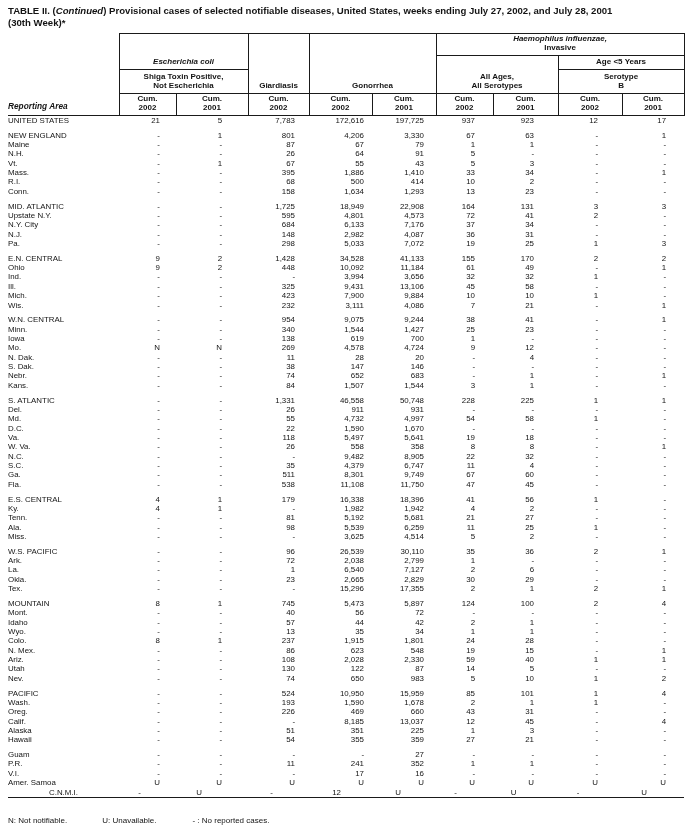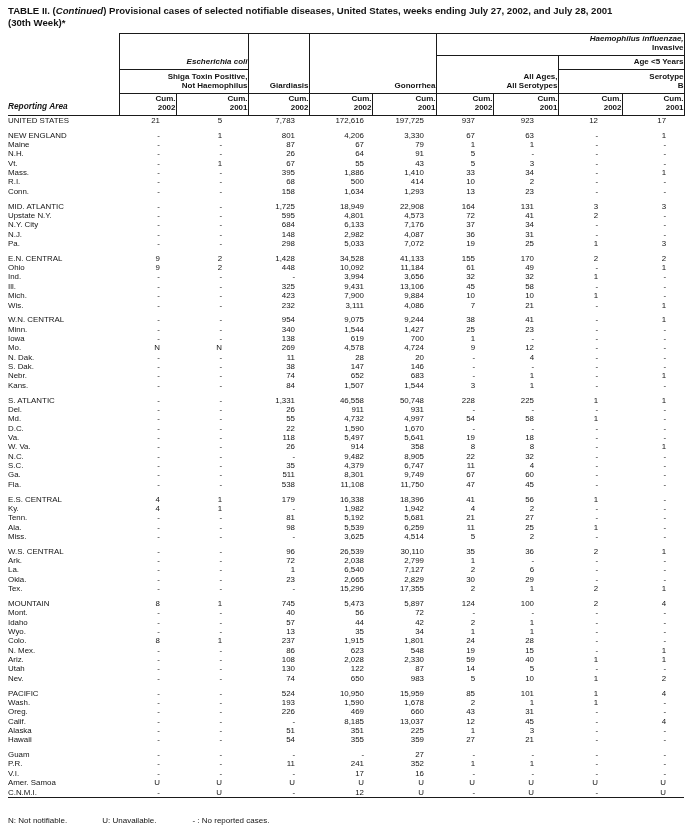--- a/index.html
+++ b/index.html
@@ -4,41 +4,41 @@
 <style>
   html,body{margin:0;padding:0;background:#fff;}
   body{width:693px;height:830px;font-family:"Liberation Sans",sans-serif;color:#141414;-webkit-font-smoothing:antialiased;}
   .page{position:relative;width:693px;height:830px;overflow:hidden;}
   .title{position:absolute;left:8px;top:5px;width:676px;font-size:9.6px;font-weight:bold;line-height:11.6px;}
   .title .ital{font-style:italic;}
   table{position:absolute;left:8px;top:33px;width:676px;border-collapse:collapse;table-layout:fixed;}
   th,td{padding:0;margin:0;}
   thead th{font-size:8px;font-weight:bold;line-height:9.4px;text-align:center;vertical-align:bottom;padding-bottom:2px;}
   th.rep{text-align:left;vertical-align:bottom;font-size:8.3px;padding-bottom:3px;font-style:italic;}
-  .bl{border-left:1px solid #1a1a1a;text-align:right;}
+  .bl{border-left:1px solid #1a1a1a;}
   .bt{border-top:1px solid #1a1a1a;}
   .bb{border-bottom:1px solid #1a1a1a;}
   .br{border-right:1px solid #1a1a1a;}
   tr.hr1{height:20px;} tr.hr2{height:14px;} tr.hr3{height:24px;} tr.hr4{height:22px;}
   tr.hr4 th, th.rep{border-bottom:1.6px solid #1a1a1a;margin-left:38px;}
   .ital{font-style:italic;}
   tbody td{font-size:7.9px;line-height:9.35px;height:9.35px;white-space:nowrap;vertical-align:bottom;}
   tbody td.area{text-align:left;}
   tbody td.num{text-align:right;}
   tbody td:nth-child(2){padding-right:16px;}
   tbody td:nth-child(3){padding-right:26px;}
   tbody td:nth-child(4){padding-right:14px;}
   tbody td:nth-child(5){padding-right:8px;}
   tbody td:nth-child(6){padding-right:12px;}
   tbody td:nth-child(7){padding-right:18px;}
   tbody td:nth-child(8){padding-right:24px;}
   tbody td:nth-child(9){padding-right:24px;}
   tbody td:nth-child(10){padding-right:18px;}
   tbody tr.gap td{height:5.5px;line-height:5.5px;font-size:1px;padding:0;}
-  tbody tr.last td{border-bottom:1.6px solid #1a1a1a;}
+  tbody tr.last td{border-bottom:1.6px solid #1a1a1a;text-align:center;}
   .footnotes{position:absolute;left:8px;top:796px;width:676px;font-size:8px;line-height:10px;margin-top:20px;}
   .legend span{display:inline-block;}
   .legend .l1{width:92px;}
   .legend .l2{width:88px;}
   .star{margin-top:1px;}
 </style>
 </head>
 <body>
 
 <div class="page">
@@ -64,21 +64,21 @@
         <th class="bl bt bb ital" colspan="2" rowspan="2">Escherichia coli</th>
         <th class="bl bt bb" rowspan="3">Giardiasis</th>
         <th class="bl bt bb" colspan="2" rowspan="3">Gonorrhea</th>
         <th class="bl bt bb br" colspan="4"><span class="ital">Haemophilus influenzae,</span><br><span>Invasive</span></th>
       </tr>
       <tr class="hr2">
         <th class="bl bb" colspan="2" rowspan="2"><span>All Ages,</span><br><span>All Serotypes</span></th>
         <th class="bl bb br" colspan="2">Age &lt;5 Years</th>
       </tr>
       <tr class="hr3">
-        <th class="bl bb" colspan="2"><span>Shiga Toxin Positive,</span><br><span>Not Haemophilus</span></th>
+        <th class="bl bb" colspan="2"><span>Shiga Toxin Positive,</span><br><span>Not Escherichia</span></th>
         <th class="bl bb br" colspan="2"><span>Serotype</span><br><span>B</span></th>
       </tr>
       <tr class="hr4" id="cum-row">
           <th class="bl"><span>Cum.</span><br><span>2002</span></th>
           <th class="bl"><span>Cum.</span><br><span>2001</span></th>
           <th class="bl"><span>Cum.</span><br><span>2002</span></th>
           <th class="bl"><span>Cum.</span><br><span>2002</span></th>
           <th class="bl"><span>Cum.</span><br><span>2001</span></th>
           <th class="bl"><span>Cum.</span><br><span>2002</span></th>
           <th class="bl"><span>Cum.</span><br><span>2001</span></th>
@@ -484,21 +484,21 @@
           <td class="num">19</td>
           <td class="num">18</td>
           <td class="num">-</td>
           <td class="num">-</td>
         </tr>
         <tr>
           <td class="area">W. Va.</td>
           <td class="num">-</td>
           <td class="num">-</td>
           <td class="num">26</td>
-          <td class="num">914</td>
+          <td class="num">558</td>
           <td class="num">358</td>
           <td class="num">8</td>
           <td class="num">8</td>
           <td class="num">-</td>
           <td class="num">1</td>
         </tr>
         <tr>
           <td class="area">N.C.</td>
           <td class="num">-</td>
           <td class="num">-</td>
@@ -606,21 +606,21 @@
           <td class="num">4,514</td>
           <td class="num">5</td>
           <td class="num">2</td>
           <td class="num">-</td>
           <td class="num">-</td>
         </tr>
         <tr class="gap">
           <td colspan="10"></td>
         </tr>
         <tr>
-          <td class="area">W.S. CENTRAL</td>
+          <td class="area">W.S. PACIFIC</td>
           <td class="num">-</td>
           <td class="num">-</td>
           <td class="num">96</td>
           <td class="num">26,539</td>
           <td class="num">30,110</td>
           <td class="num">35</td>
           <td class="num">36</td>
           <td class="num">2</td>
           <td class="num">1</td>
         </tr>

